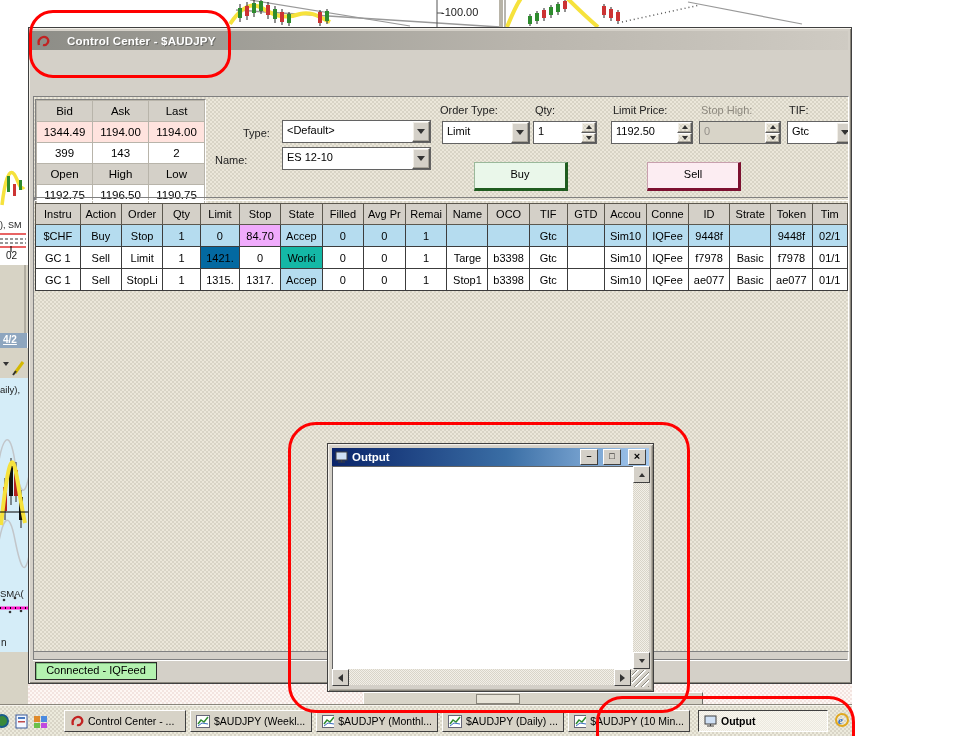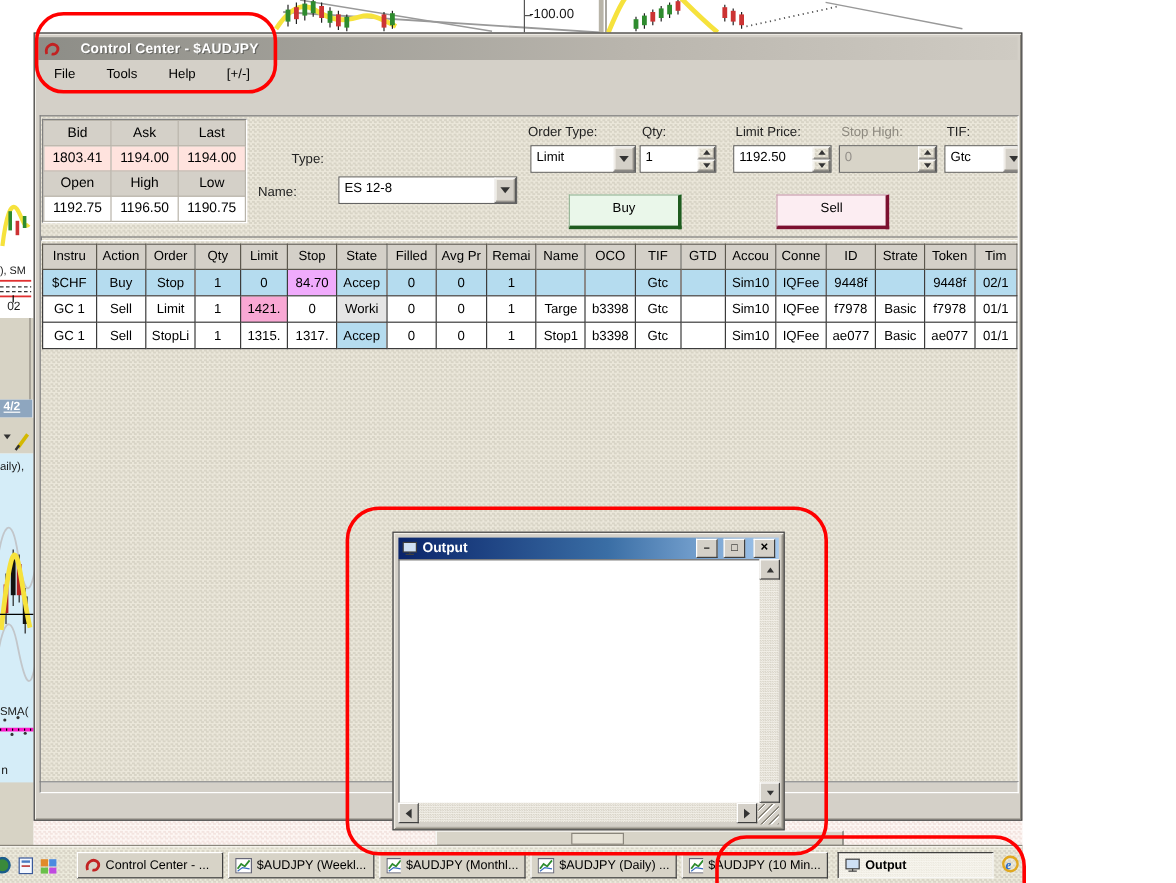--- a/index.html
+++ b/index.html
@@ -207,60 +207,65 @@
 
 <div id="desktop-lower" class="dither-pink"></div>
 
 <div id="main-window">
   <div id="main-titlebar">
     <svg width="14" height="14">
         <path d="M3,11 C1,5 7,1 11,4 C14,7 11,12 7,11" stroke="#c22222" stroke-width="2.3" fill="none"></path>
       </svg>
     <span class="ttl">Control Center - $AUDJPY</span>
   </div>
-  <div id="menu-bar">
-    <span class="menu-item">File</span>
-    <span class="menu-item">Tools</span>
-    <span class="menu-item">Help</span>
-    <span class="menu-item">[+/-]</span>
-  </div>
 
   <div id="content-panel" class="dither">
 
     <div id="quote-panel">
       <table>
         <tbody>
             <tr>
           <td class="qhead">Bid</td>
           <td class="qhead">Ask</td>
           <td class="qhead">Last</td>
         </tr>
         <tr>
-          <td class="qpink">1803.41</td>
+          <td class="qpink">1344.49</td>
           <td class="qpink">1194.00</td>
           <td class="qpink">1194.00</td>
+        </tr>
+        <tr>
+          <td class="qwhite">399</td>
+          <td class="qwhite">143</td>
+          <td class="qwhite">2</td>
         </tr>
         <tr>
           <td class="qhead">Open</td>
           <td class="qhead">High</td>
           <td class="qhead">Low</td>
         </tr>
         <tr>
           <td class="qwhite">1192.75</td>
           <td class="qwhite">1196.50</td>
           <td class="qwhite">1190.75</td>
         </tr>
       </tbody>
         </table>
     </div>
 
     <span class="oe-label" style="left:182px;top:30px;padding-left:27px;">Type:</span>
+    <div class="dd" style="left:248px;top:23px;width:147px;">
+      <span class="dd-text">&lt;Default&gt;</span>
+      <span class="dd-btn raised">
+          <span class="tri-down"></span>
+        </span>
+    </div>
     <span class="oe-label" style="left:181px;top:57px;">Name:</span>
     <div class="dd" style="left:248px;top:50px;width:147px;">
-      <span class="dd-text">ES 12-8</span>
+      <span class="dd-text">ES 12-10</span>
       <span class="dd-btn raised">
           <span class="tri-down"></span>
         </span>
     </div>
 
     <span class="oe-label" style="left:406px;top:7px;">Order Type:</span>
     <div class="dd" style="left:408px;top:24px;width:86px;">
       <span class="dd-text">Limit</span>
       <span class="dd-btn raised">
           <span class="tri-down"></span>
@@ -365,23 +370,23 @@
             <td style="background: rgb(181, 220, 239);">9448f</td>
             <td style="background: rgb(181, 220, 239);"></td>
             <td style="background: rgb(181, 220, 239);">9448f</td>
             <td style="background: rgb(181, 220, 239);">02/1</td>
           </tr>
           <tr>
             <td style="background: rgb(255, 255, 255);">GC 1</td>
             <td style="background: rgb(255, 255, 255);">Sell</td>
             <td style="background: rgb(255, 255, 255);">Limit</td>
             <td style="background: rgb(255, 255, 255);">1</td>
-            <td style="background: #f9a8d4;">1421.</td>
+            <td style="background: #0369a1;">1421.</td>
             <td style="background: rgb(255, 255, 255);">0</td>
-            <td style="background: #e5e5e5;">Worki</td>
+            <td style="background: #14b8a6;">Worki</td>
             <td style="background: rgb(255, 255, 255);">0</td>
             <td style="background: rgb(255, 255, 255);">0</td>
             <td style="background: rgb(255, 255, 255);">1</td>
             <td style="background: rgb(255, 255, 255);">Targe</td>
             <td style="background: rgb(255, 255, 255);">b3398</td>
             <td style="background: rgb(255, 255, 255);">Gtc</td>
             <td style="background: rgb(255, 255, 255);"></td>
             <td style="background: rgb(255, 255, 255);">Sim10</td>
             <td style="background: rgb(255, 255, 255);">IQFee</td>
             <td style="background: rgb(255, 255, 255);">f7978</td>
@@ -409,20 +414,23 @@
             <td style="background: rgb(255, 255, 255);">ae077</td>
             <td style="background: rgb(255, 255, 255);">Basic</td>
             <td style="background: rgb(255, 255, 255);">ae077</td>
             <td style="background: rgb(255, 255, 255);">01/1</td>
           </tr>
         </tbody>
     </table>
   </div>
 
   <div id="scroll-strip" class="sunken"></div>
+  <div id="status-bar">
+    <span id="status-badge">Connected - IQFeed</span>
+  </div>
 </div>
 
 <div id="bg-window-edge">
     <span class="thumb"></span>
   </div>
 
 <div id="output-window">
   <div id="output-titlebar">
     <svg width="13" height="12">
         <rect x="1" y="1" width="11" height="8" fill="#cfe0f4" stroke="#404040"></rect>

